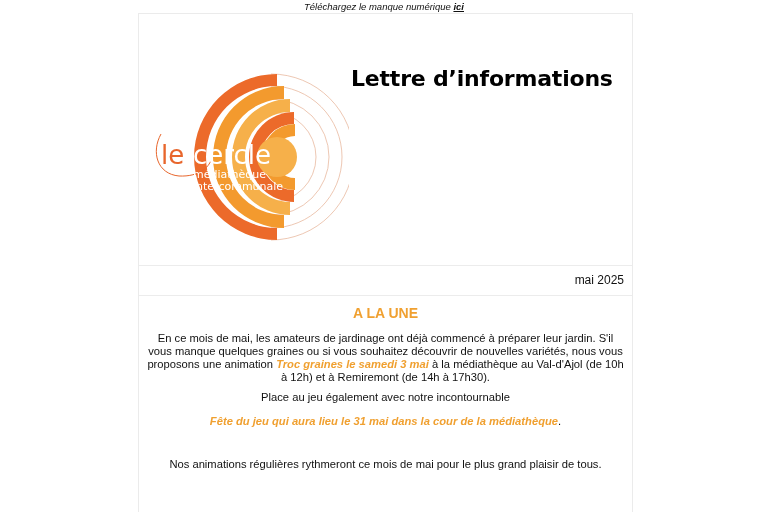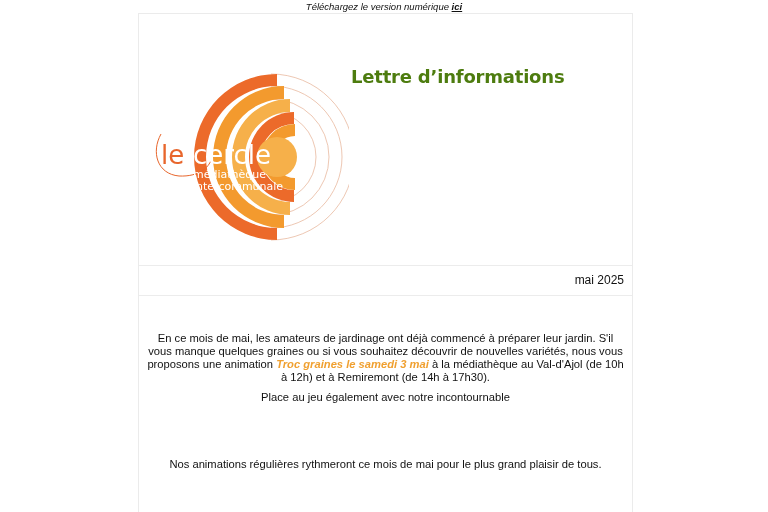--- a/index.html
+++ b/index.html
@@ -2,32 +2,32 @@
 <html><head>
 <meta charset="utf-8">
 <style>
   html, body { margin:0; padding:0; }
   body { width:768px; height:512px; overflow:hidden; background:#ffffff; font-family:"Liberation Sans", sans-serif; color:#111; position:relative; }
   .topbar { position:absolute; top:0; left:0; width:768px; text-align:center; font-size:9.5px; font-style:italic; line-height:13px; color:#111; }
   .topbar a { color:#111; text-decoration:underline; font-weight:bold; }
   .frame { position:absolute; left:138px; top:13px; width:493px; height:510px; border-left:1px solid #ebebeb; border-right:1px solid #ebebeb; border-top:1px solid #ebebeb; background:#fff; }
   .header { position:absolute; left:0; top:0; width:493px; height:250px; }
   .logo { position:absolute; left:10px; top:58px; width:200px; height:170px; }
-  .title { position:absolute; left:212px; top:52px; font-family:"DejaVu Sans", sans-serif; font-weight:bold; font-size:18px; color:#4d7c0f; letter-spacing:-0.2px; }
+  .title { position:absolute; left:212px; top:52px; font-family:"DejaVu Sans", sans-serif; font-weight:bold; font-size:22px; color:#000000; letter-spacing:-0.2px; }
   .divider { position:absolute; left:0; width:493px; height:1px; background:#ececec; }
   .date { position:absolute; right:8px; top:259px; font-weight:normal; font-size:12px; }
   .section-title { position:absolute; left:0; width:493px; top:291px; text-align:center; font-weight:bold; font-size:14px; color:#f0a030; }
   .para { position:absolute; left:8px; width:477px; text-align:center; font-size:11.2px; line-height:13px; }
   .hl { color:#f0a030; font-weight:bold;font-style:italic; }
 </style>
 </head>
 <body>
 
 <div class="topbar">
-  <span>Téléchargez le version numérique </span><a href="#">ici</a>
+  <span>Téléchargez le manque numérique </span><a href="#">ici</a>
 </div>
 
 <div class="frame">
 
   <div class="header">
     <svg class="logo" viewBox="0 0 200 170">
 
       <g fill="none" stroke="#e8b9a0" stroke-width="0.8">
         <path d="M122 2 A83 83 0 0 1 122 168"></path>
         <path d="M122 14 A71 71 0 0 1 122 156"></path>
@@ -48,22 +48,26 @@
       <text x="44" y="106" font-family="DejaVu Sans, sans-serif" font-size="11" fill="#ffffff">médiathèque</text>
       <text x="44" y="118" font-family="DejaVu Sans, sans-serif" font-size="11" fill="#ffffff">intercommunale</text>
     </svg>
     <div class="title">Lettre d’informations</div>
   </div>
 
   <div class="divider" style="top:251px;"></div>
   <div class="date">mai  2025</div>
   <div class="divider" style="top:281px;"></div>
 
+  <div class="section-title">A LA UNE</div>
 
   <div class="para" style="top:318px;">
     <span>En ce mois de mai, les amateurs de jardinage ont déjà commencé à préparer leur jardin. S'il vous manque quelques graines ou si vous souhaitez découvrir de nouvelles variétés, nous vous proposons une animation </span><span class="hl">Troc graines le samedi 3 mai</span><span> à la médiathèque au Val-d'Ajol (de 10h à 12h) et à Remiremont (de 14h à 17h30).</span>
   </div>
 
   <div class="para" style="top:377px;text-align:center;">Place au jeu également avec notre incontournable</div>
 
+  <div class="para" style="top:401px;">
+    <span class="hl">Fête du jeu qui aura lieu le 31 mai dans la cour de la médiathèque</span><span>.</span>
+  </div>
 
   <div class="para" style="top:424px;margin-top:20px;">Nos animations régulières rythmeront ce mois de mai pour le plus grand plaisir de tous.</div>
 </div>
 
 </body></html>

